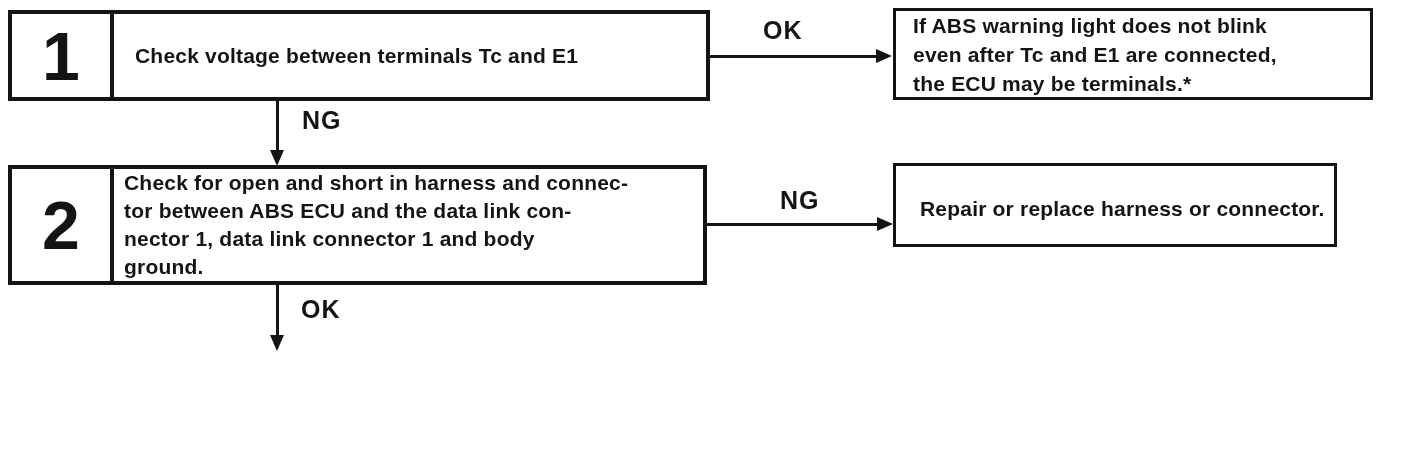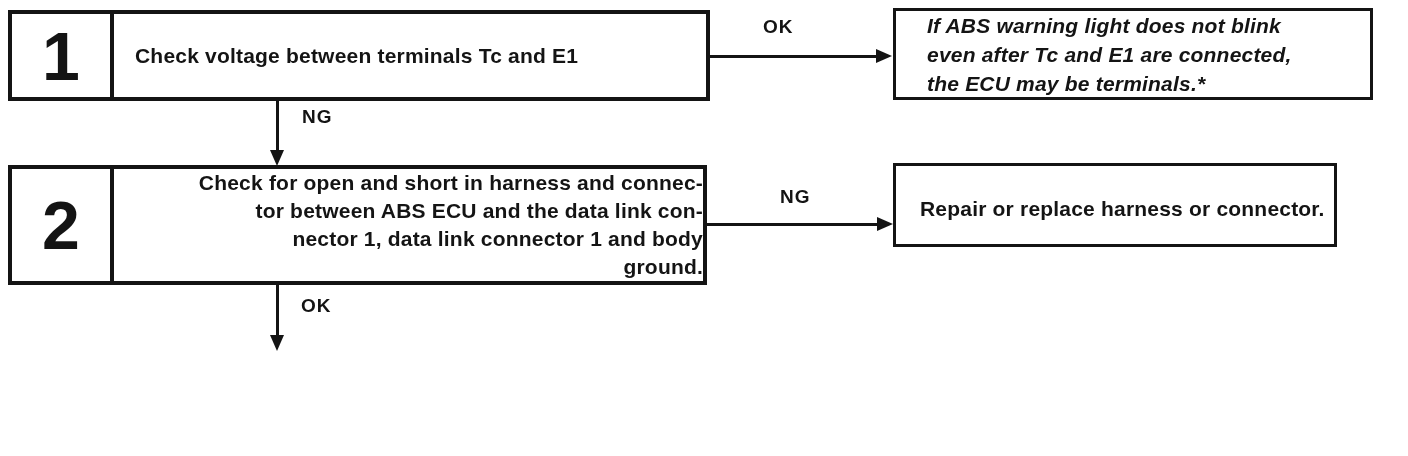--- a/index.html
+++ b/index.html
@@ -46,21 +46,21 @@
   .tline {
     font-size: 21px;
     font-weight: 700;
     line-height: 29px;
     letter-spacing: 0.2px;
     white-space: nowrap;
   }
   .step2 .tline { line-height: 28px; }
   .connector-label {
     position: absolute;
-    font-size: 19px;
+    font-size: 25px;
     font-weight: 700;
     letter-spacing: 1px;
     white-space: nowrap;
   }
   .line-h {
     position: absolute;
     height: 3px;
     background: #141414;
   }
   .line-v {
@@ -93,34 +93,34 @@
     <div class="textcell" style="padding-left:21px;">
       <div class="tline">Check voltage between terminals Tc and E1</div>
     </div>
   </div>
 
   <div class="connector-label" style="left:763px; top:16px;">OK</div>
   <div class="line-h" style="left:710px; top:55px; width:168px;"></div>
   <div class="head-right" style="left:876px; top:49px;"></div>
 
   <div class="box" style="left:893px; top:8px; width:480px; height:92px;">
-    <div class="textcell" style="padding-left:31px;font-style:italic;">
+    <div class="textcell" style="padding-left:17px;">
       <div class="tline">If ABS warning light does not blink</div>
       <div class="tline">even after Tc and E1 are connected,</div>
       <div class="tline">the ECU may be terminals.*</div>
     </div>
   </div>
 
   <div class="connector-label" style="left:302px; top:106px;">NG</div>
   <div class="line-v" style="left:276px; top:101px; height:52px;"></div>
   <div class="head-down" style="left:270px; top:150px;"></div>
 
   <div class="box step step2" style="left:8px; top:165px; width:699px; height:120px;">
     <div class="numcell">2</div>
-    <div class="textcell" style="padding-left:10px;text-align:right;">
+    <div class="textcell" style="padding-left:10px;">
       <div class="tline">Check for open and short in harness and connec-</div>
       <div class="tline">tor between ABS ECU and the data link con-</div>
       <div class="tline">nector 1, data link connector 1 and body</div>
       <div class="tline">ground.</div>
     </div>
   </div>
 
   <div class="connector-label" style="left:780px; top:186px;">NG</div>
   <div class="line-h" style="left:707px; top:223px; width:171px;"></div>
   <div class="head-right" style="left:877px; top:217px;"></div>

